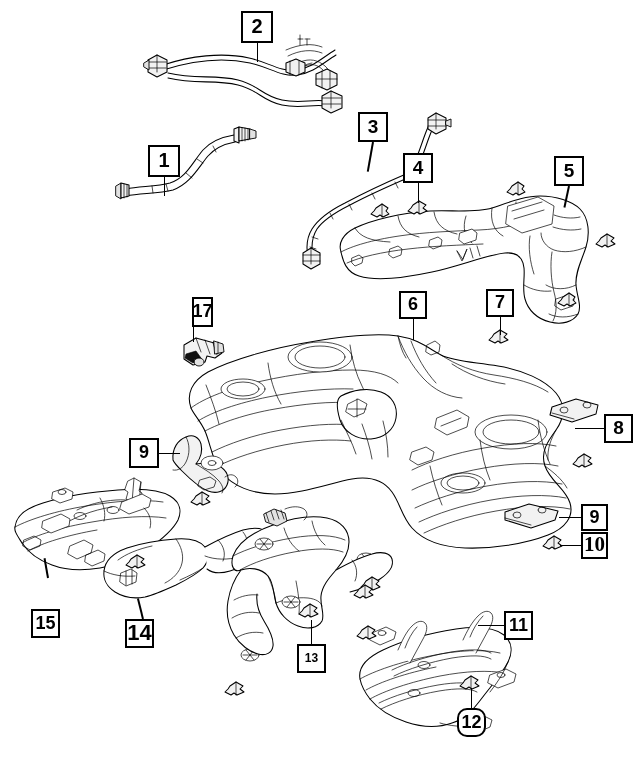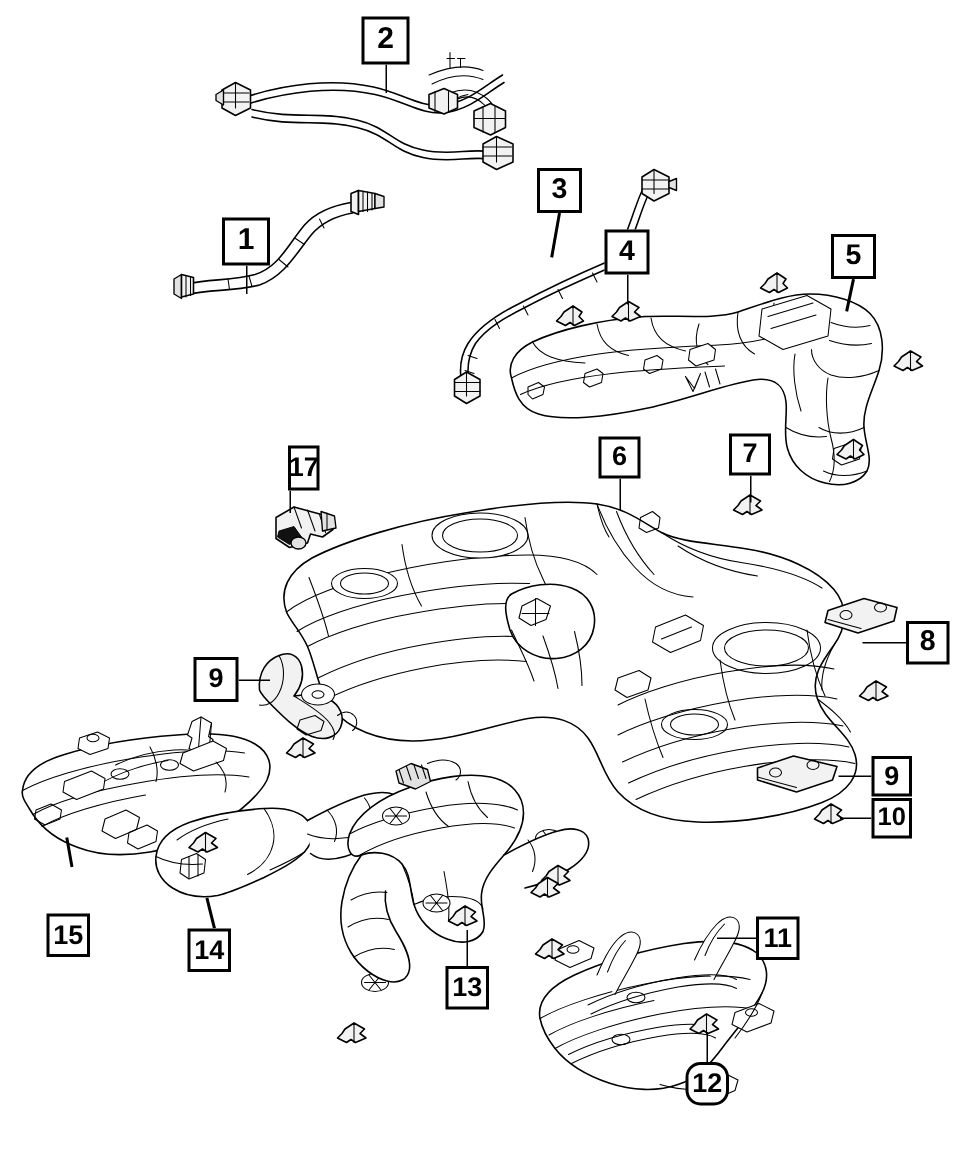--- a/index.html
+++ b/index.html
@@ -484,33 +484,33 @@
   </div>
   <div class="callout" style="left:486px; top:289px; width:28px; height:28px; font-size:18px;">
     <span>7</span>
   </div>
   <div class="callout" style="left:604px; top:414px; width:29px; height:29px; font-size:19px;">
     <span>8</span>
   </div>
   <div class="callout" style="left:581px; top:504px; width:27px; height:27px; font-size:18px;">
     <span>9</span>
   </div>
-  <div class="callout" style="left:581px; top:532px; width:27px; height:27px; font-size:17px;">
+  <div class="callout" style="left:581px; top:532px; width:27px; height:27px; font-size:21px;font-family:Liberation Serif, serif;">
     <span>10</span>
   </div>
   <div class="callout" style="left:504px; top:611px; width:29px; height:29px; font-size:18px;">
     <span>11</span>
   </div>
   <div class="callout" style="left:457px; top:708px; width:29px; height:29px; font-size:18px;border-radius:10px;">
     <span>12</span>
   </div>
-  <div class="callout" style="left:297px; top:644px; width:29px; height:29px; font-size:18px;align-items:center;">
+  <div class="callout" style="left:297px; top:644px; width:29px; height:29px; font-size:12px;align-items:center;">
     <span>13</span>
   </div>
-  <div class="callout" style="left:125px; top:619px; width:29px; height:29px; font-size:18px;">
+  <div class="callout" style="left:125px; top:619px; width:29px; height:29px; font-size:22px;">
     <span>14</span>
   </div>
   <div class="callout" style="left:31px; top:609px; width:29px; height:29px; font-size:18px;">
     <span>15</span>
   </div>
   <div class="callout" style="left:129px; top:438px; width:30px; height:30px; font-size:18px;">
     <span>9</span>
   </div>
   <div class="callout" style="left:192px; top:297px; width:21px; height:30px; font-size:18px;">
     <span>17</span>

